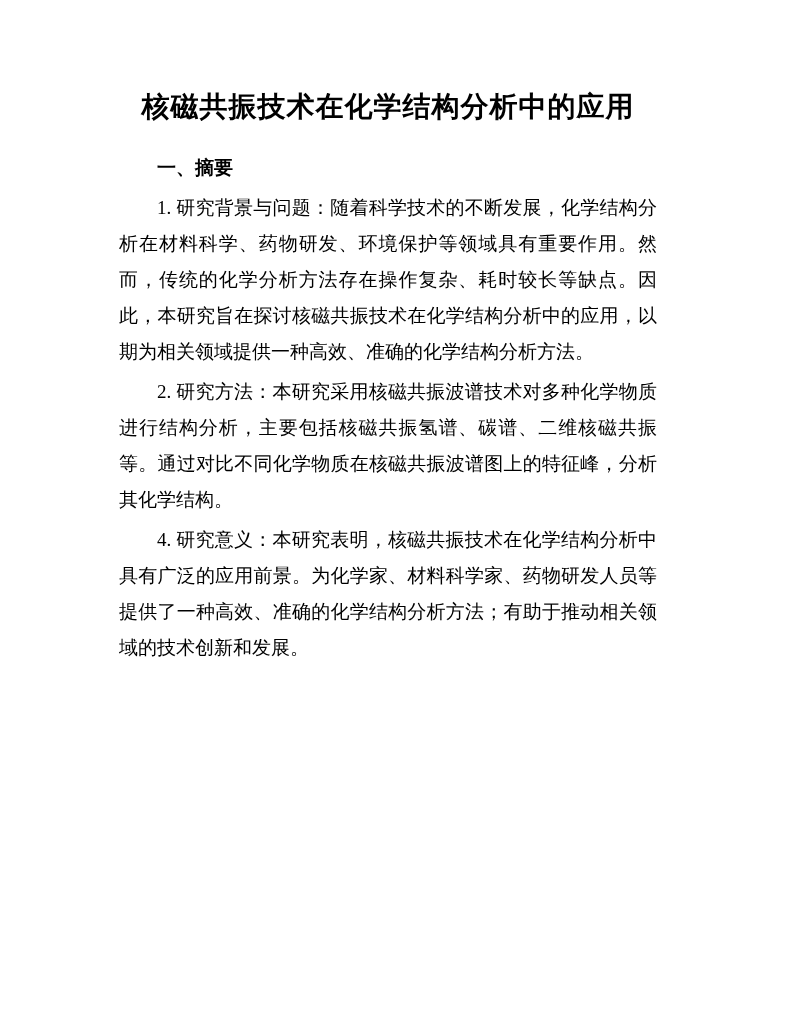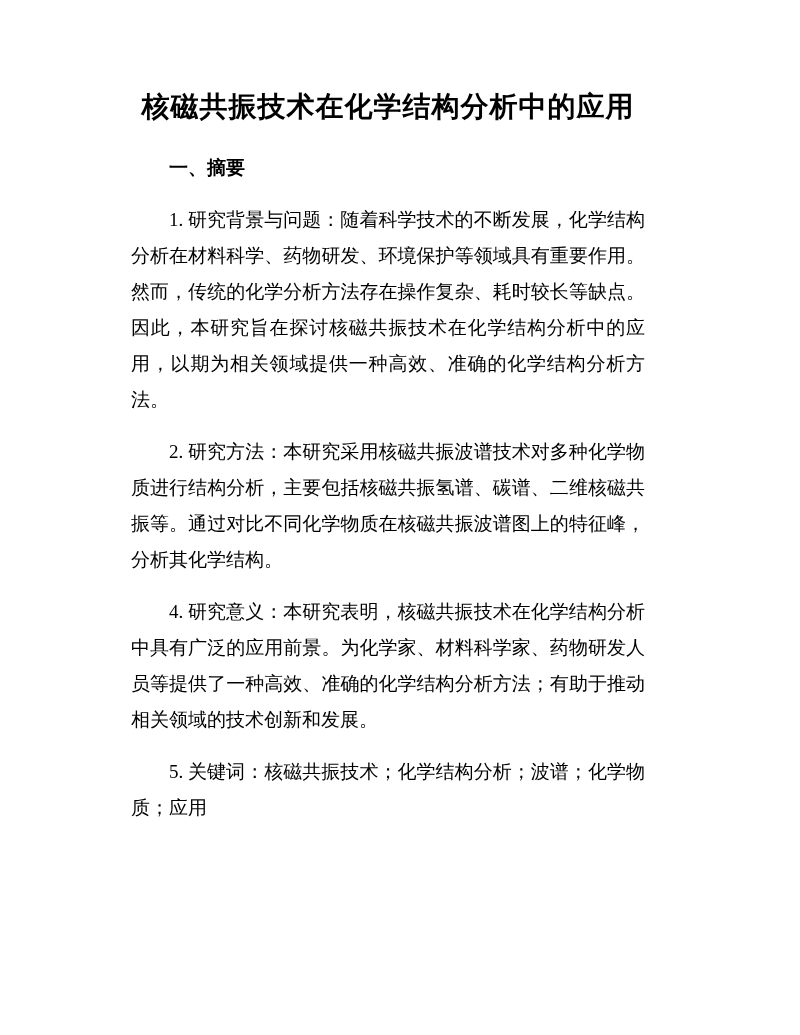--- a/index.html
+++ b/index.html
@@ -20,21 +20,21 @@
   }
   .doc-title {
     margin: 0 0 22px 0;
     font-size: 28px;
     line-height: 42px;
     font-weight: bold;
     text-align: center;
     letter-spacing: 1px;
   }
   .block {
-    margin: 16px;
+    margin: 4px;
     font-size: 19px;
     line-height: 36px;
     text-align: justify;
     text-indent: 2em;
     word-break: break-all;
   }
   .heading {
     font-weight: bold;
   }
 </style>
@@ -46,18 +46,17 @@
   <h1 class="doc-title">核磁共振技术在化学结构分析中的应用</h1>
 
   <p class="block heading">一、摘要</p>
 
   <p class="block">1. 研究背景与问题：随着科学技术的不断发展，化学结构分析在材料科学、药物研发、环境保护等领域具有重要作用。然而，传统的化学分析方法存在操作复杂、耗时较长等缺点。因此，本研究旨在探讨核磁共振技术在化学结构分析中的应用，以期为相关领域提供一种高效、准确的化学结构分析方法。</p>
 
   <p class="block">2. 研究方法：本研究采用核磁共振波谱技术对多种化学物质进行结构分析，主要包括核磁共振氢谱、碳谱、二维核磁共振等。通过对比不同化学物质在核磁共振波谱图上的特征峰，分析其化学结构。</p>
 
   <p class="block">4. 研究意义：本研究表明，核磁共振技术在化学结构分析中具有广泛的应用前景。为化学家、材料科学家、药物研发人员等提供了一种高效、准确的化学结构分析方法；有助于推动相关领域的技术创新和发展。</p>
 
-  <p class="block">5. 关键词：核磁共振技术；化学结构分析；波谱；化学物质；应用</p>
 
 
 
 
 </div>
 
 </body></html>

